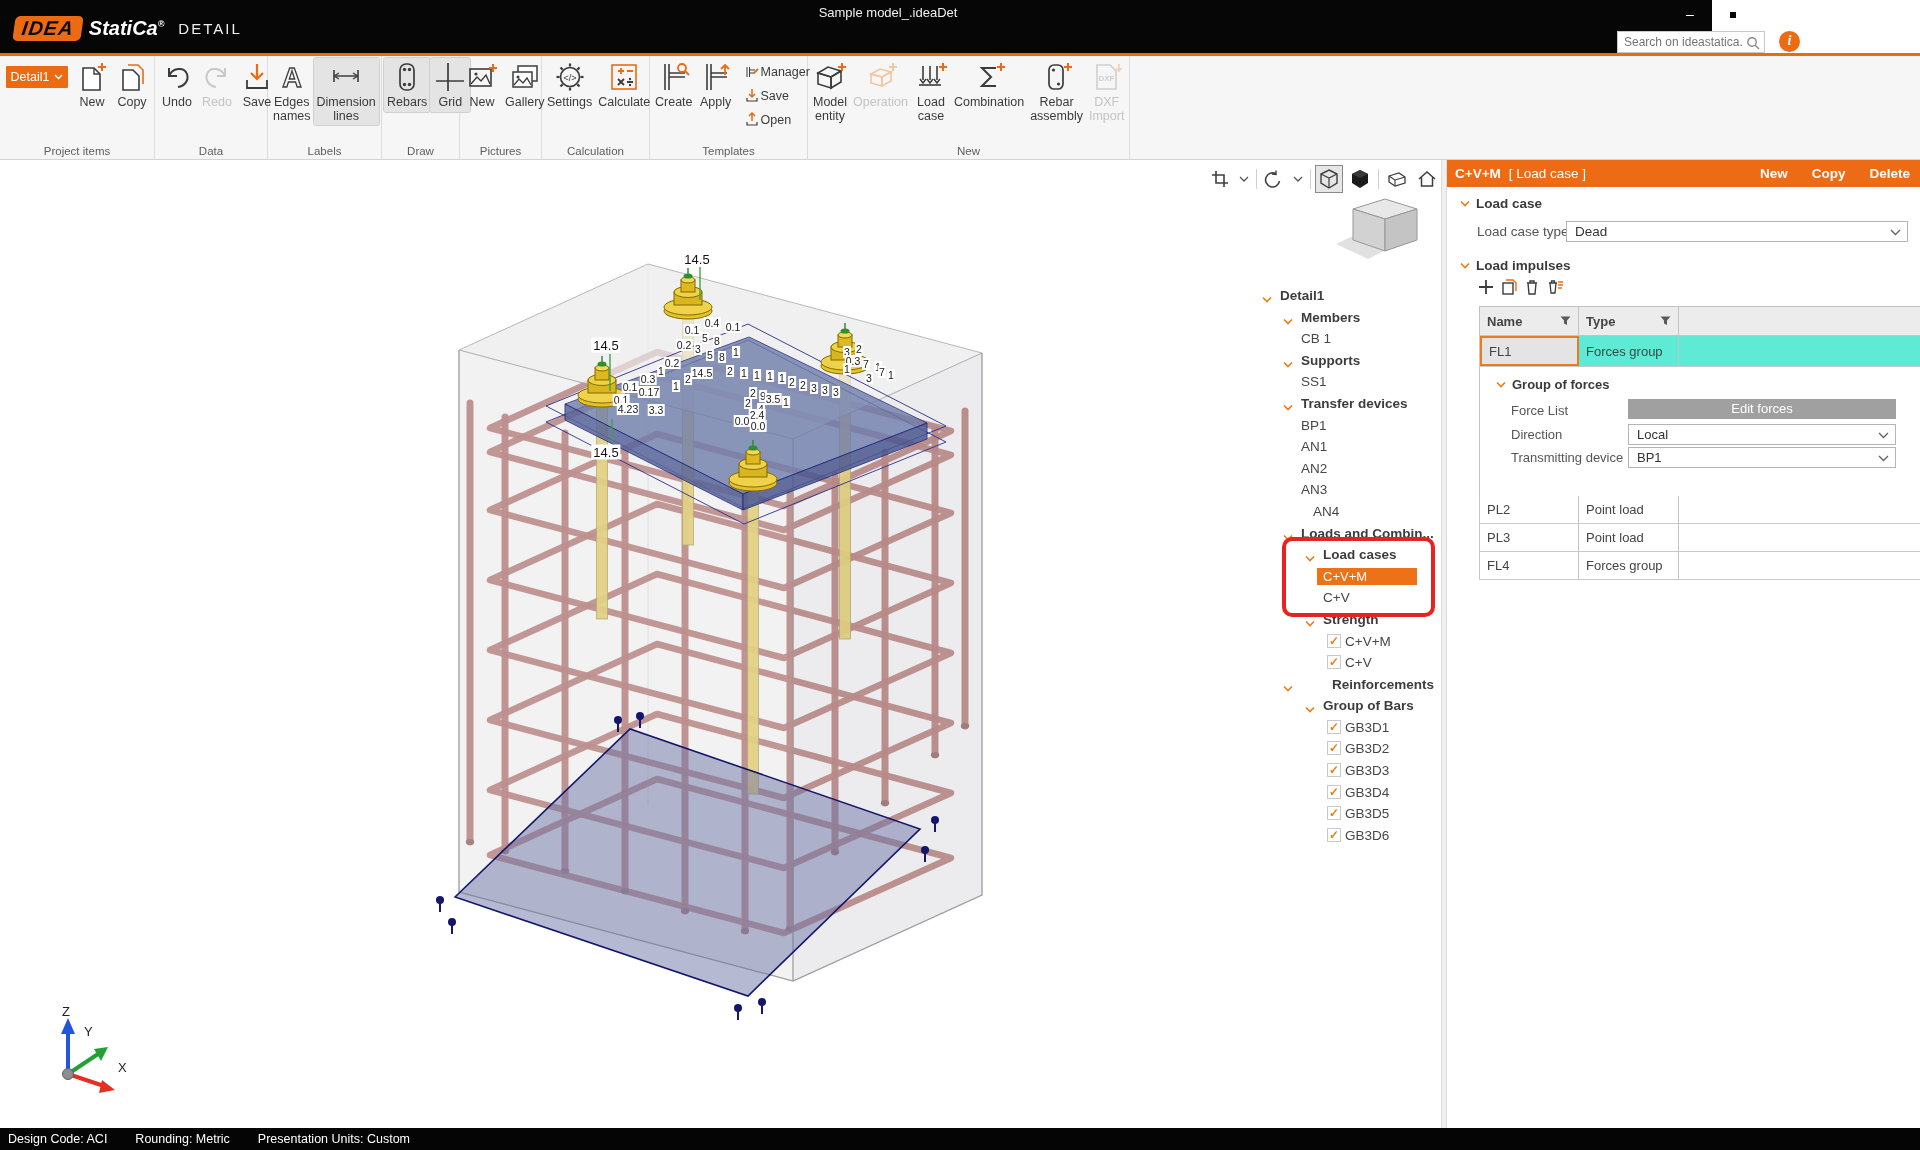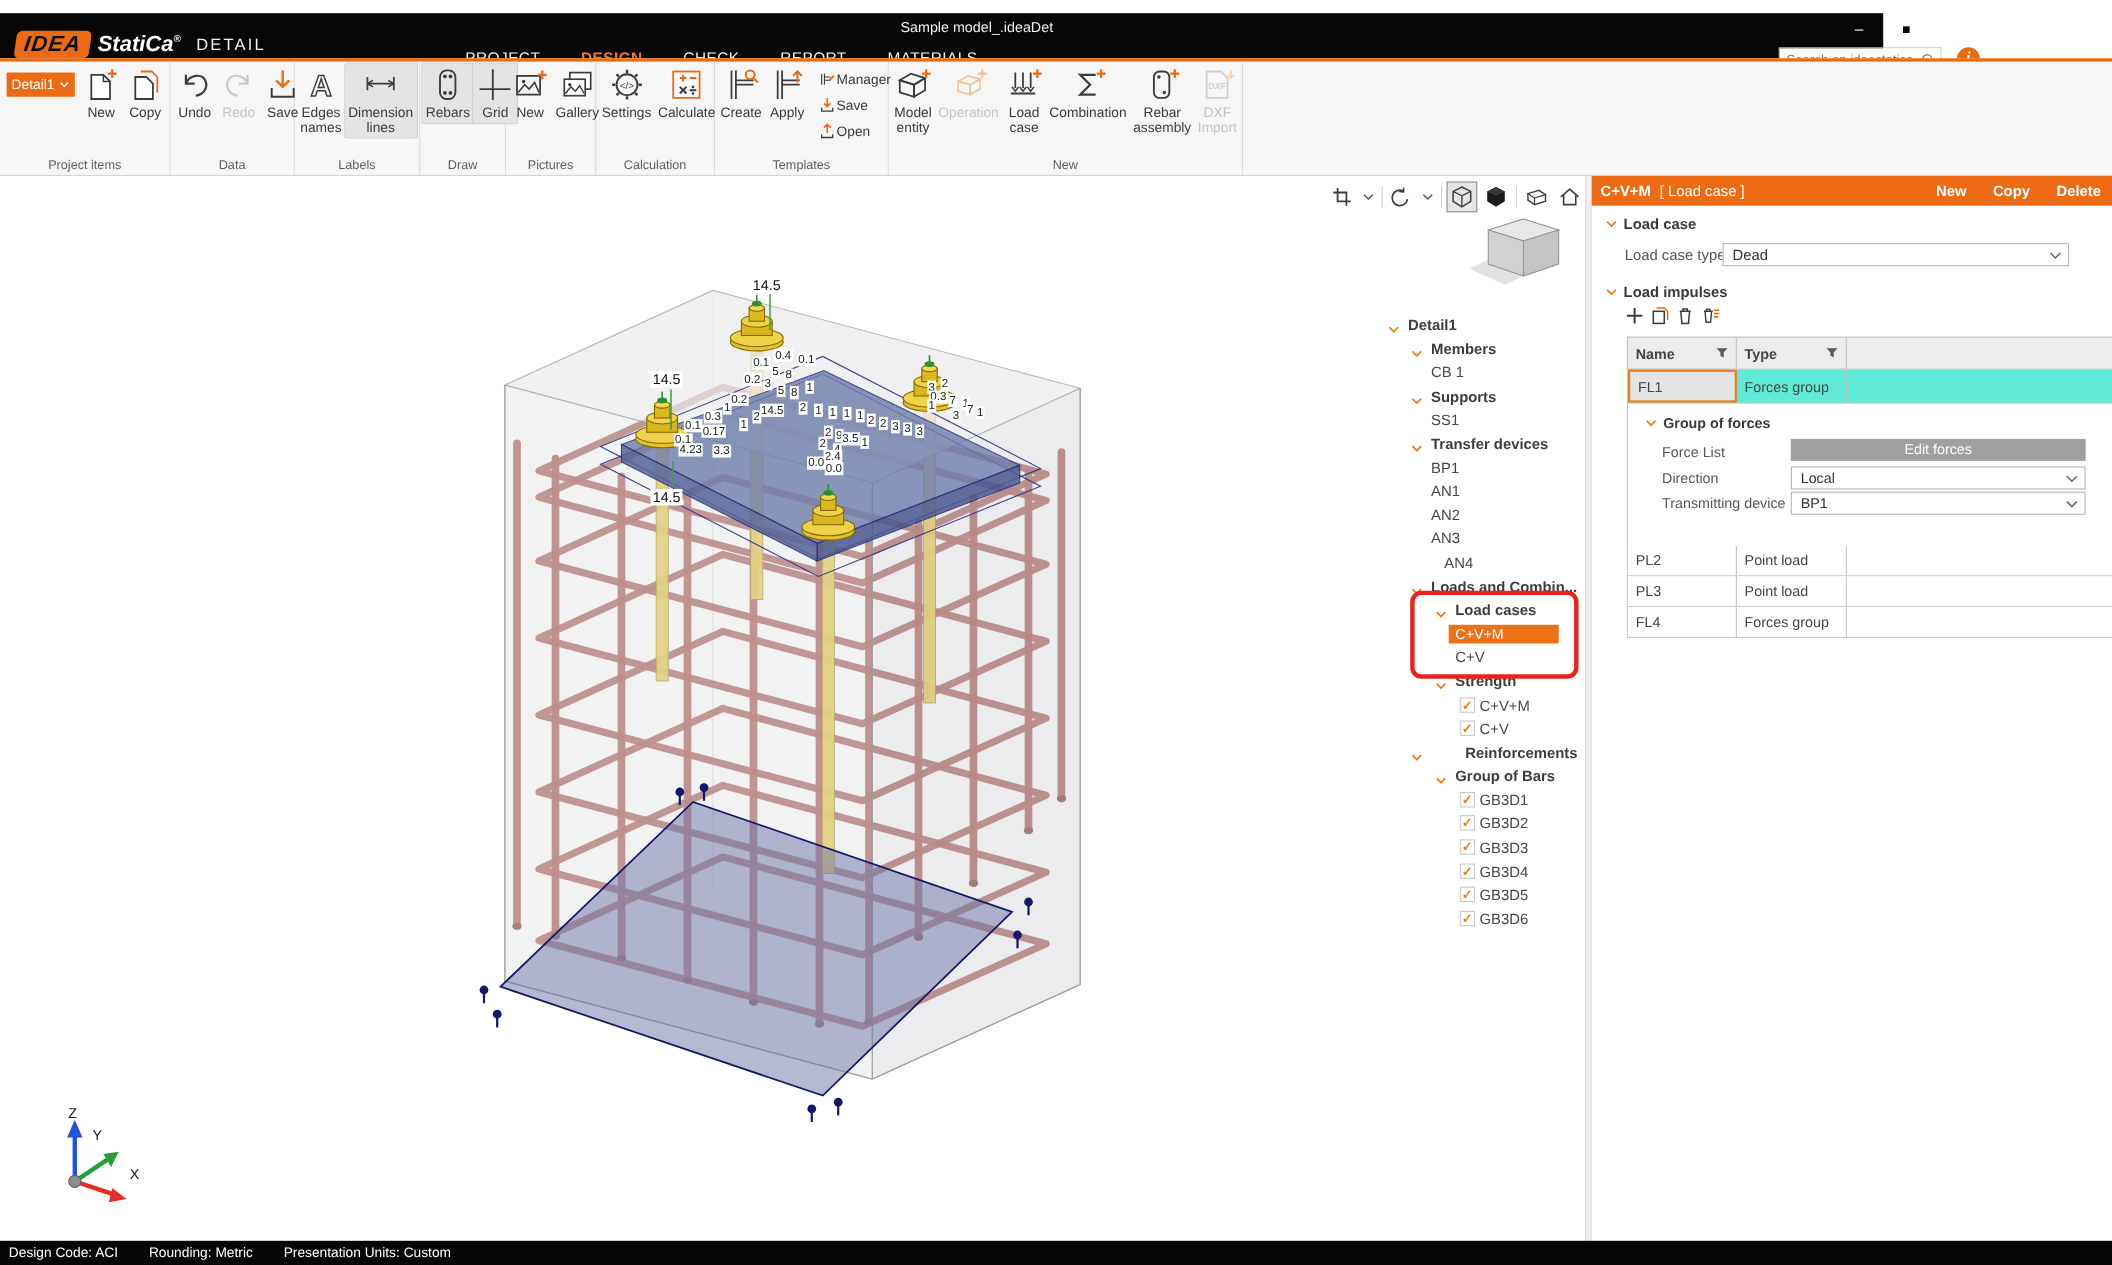--- a/index.html
+++ b/index.html
@@ -1,20 +1,20 @@
 <!DOCTYPE html>
 <html><head>
 <meta charset="utf-8">
 <style>
   * { margin:0; padding:0; box-sizing:border-box; }
   html,body { width:1920px; height:1150px; overflow:hidden; background:#fff;
     font-family:"Liberation Sans", sans-serif; position:relative; }
 
   
-  #titlebar { position:absolute; left:0; top:12px; width:1712px; height:53px; background:#060606; }
+  #titlebar { position:absolute; left:0; top:0; width:1712px; height:53px; background:#060606; }
   #window-title { position:absolute; left:0; top:5px; width:1776px; text-align:center;
     color:#f0f0f0; font-size:13px; }
   #logo { position:absolute; left:14px; top:16px; display:flex; align-items:center; }
   #logo-idea { background:#ec6b12; color:#0c0c0c; font-weight:bold; font-style:italic;
     font-size:20px; letter-spacing:1px; padding:1px 8px; border-radius:5px; transform:skewX(-8deg); }
   #logo-statica { color:#fff; font-weight:bold; font-style:italic; font-size:20px; margin-left:7px; }
   #logo-reg { color:#fff; font-size:9px; vertical-align:super; }
   #logo-module { color:#eee; font-size:15px; letter-spacing:2px; margin-left:14px; font-weight:300; }
   #menu-tabs { position:absolute; left:423px; top:27px; display:flex; gap:37px; height:26px; align-items:center; }
   .tab { color:#f2f2f2; font-size:14px; letter-spacing:.4px; position:relative; cursor:default; }
@@ -120,27 +120,20 @@
 </head>
 <body>
 
 <div id="titlebar">
   <div id="window-title">Sample model_.ideaDet</div>
   <div id="logo">
     <span id="logo-idea">IDEA</span>
     <span id="logo-statica"><span>StatiCa</span><sup id="logo-reg">®</sup></span>
     <span id="logo-module">DETAIL</span>
   </div>
-  <div id="menu-tabs">
-      <div class="tab">PROJECT</div>
-      <div class="tab on">DESIGN</div>
-      <div class="tab">CHECK</div>
-      <div class="tab">REPORT</div>
-      <div class="tab">MATERIALS</div>
-    </div>
   <div id="winbtns">
     <span class="wbtn">–</span>
     <span class="wbtn">
         <svg width="12" height="12" viewBox="0 0 12 12">
           <rect x="3.5" y="1.5" width="7" height="7" fill="none" stroke="#fff" stroke-width="1"></rect>
           <rect x="1.5" y="3.5" width="7" height="7" fill="#060606" stroke="#fff" stroke-width="1"></rect>
         </svg>
       </span>
     <span class="wbtn">✕</span>
   </div>
@@ -810,21 +803,21 @@
       </div>
   </div>
 
   <div class="psection" style="left:13px; top:36px">
     <svg width="10" height="7" viewBox="0 0 10 7">
         <polyline points="1,1.5 5,5.5 9,1.5" fill="none" stroke="#ed7c17" stroke-width="1.6"></polyline>
       </svg>
     <span>Load case</span>
   </div>
   <div class="plabel" style="left:30px; top:64px">Load case type</div>
-  <div class="pselect" style="left:119px; top:61px; width:315px">
+  <div class="pselect" style="left:119px; top:61px; width:342px">
     <span>Dead</span>
     <svg width="11" height="7" viewBox="0 0 11 7">
         <polyline points="1,1 5.5,5.5 10,1" fill="none" stroke="#666" stroke-width="1.4"></polyline>
       </svg>
   </div>
 
   <div class="psection" style="left:13px; top:98px">
     <svg width="10" height="7" viewBox="0 0 10 7">
         <polyline points="1,1.5 5,5.5 9,1.5" fill="none" stroke="#ed7c17" stroke-width="1.6"></polyline>
       </svg>

